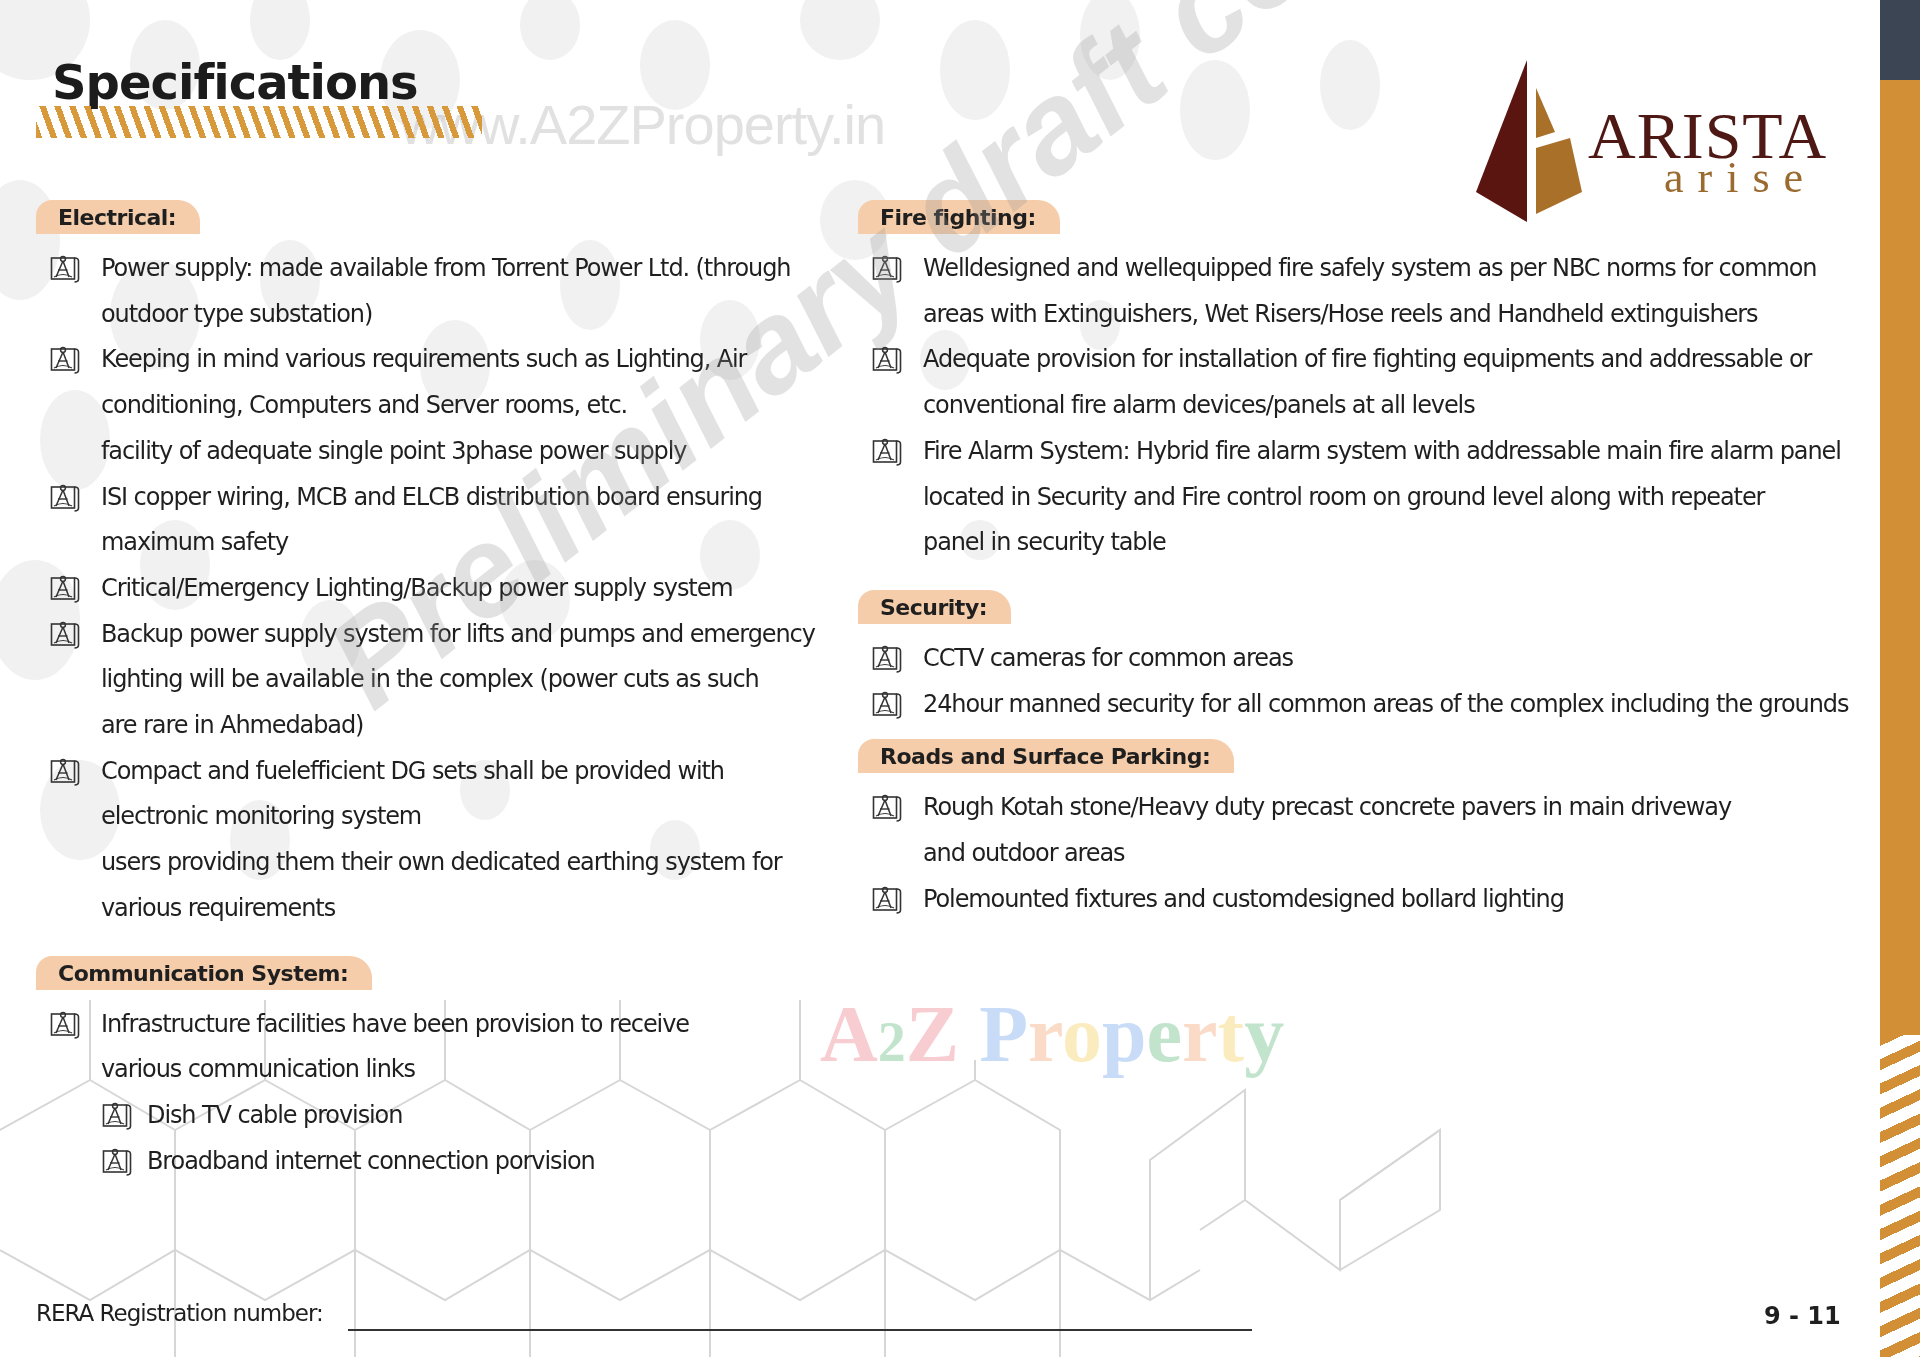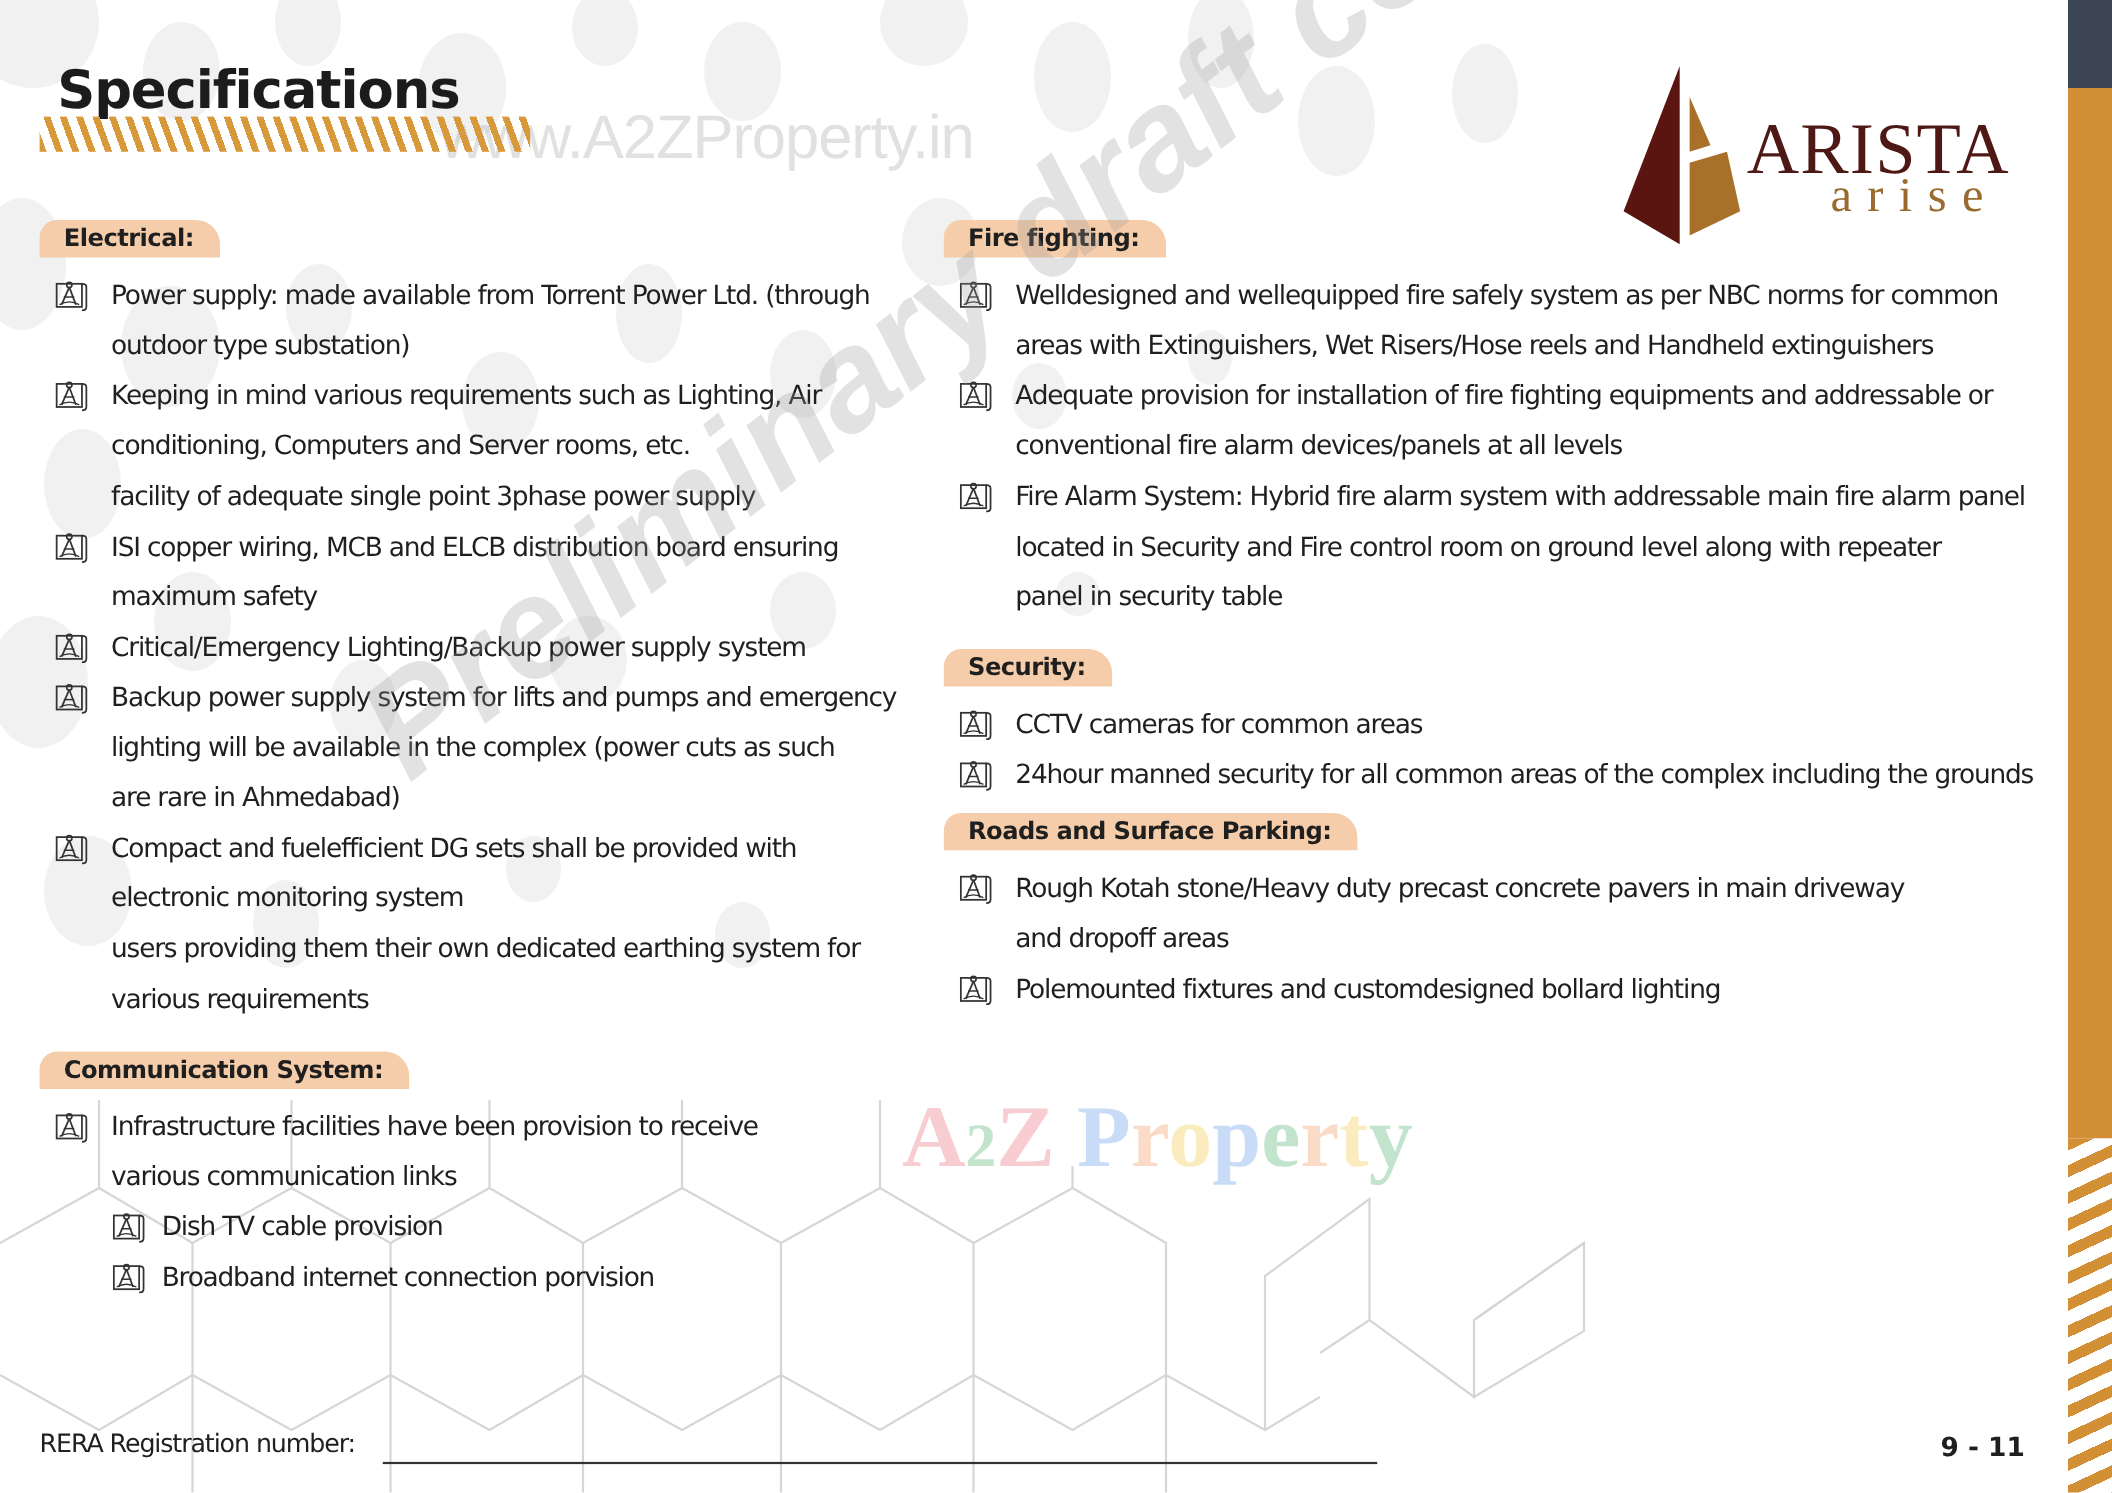--- a/index.html
+++ b/index.html
@@ -289,21 +289,21 @@
   </section>
 
   <div class="gap-sm" style="height:12px"></div>
 
   <section class="section">
     <div class="sec-head">Roads and Surface Parking:</div>
     <ul class="items">
       <li class="item"><svg class="bullet">
             <use href="#bullet-icon"></use>
           </svg><span>Rough Kotah stone/Heavy duty precast concrete pavers in main driveway</span></li>
-      <li class="item cont"><span>and dropoff areas</span></li>
+      <li class="item cont"><span>and outdoor areas</span></li>
       <li class="item"><svg class="bullet">
             <use href="#bullet-icon"></use>
           </svg><span>Polemounted fixtures and customdesigned bollard lighting</span></li>
     </ul>
   </section>
 </div>
 
 <div class="wm-diag">Preliminary draft copy</div>
 
 <div class="footer">RERA Registration number:</div>

